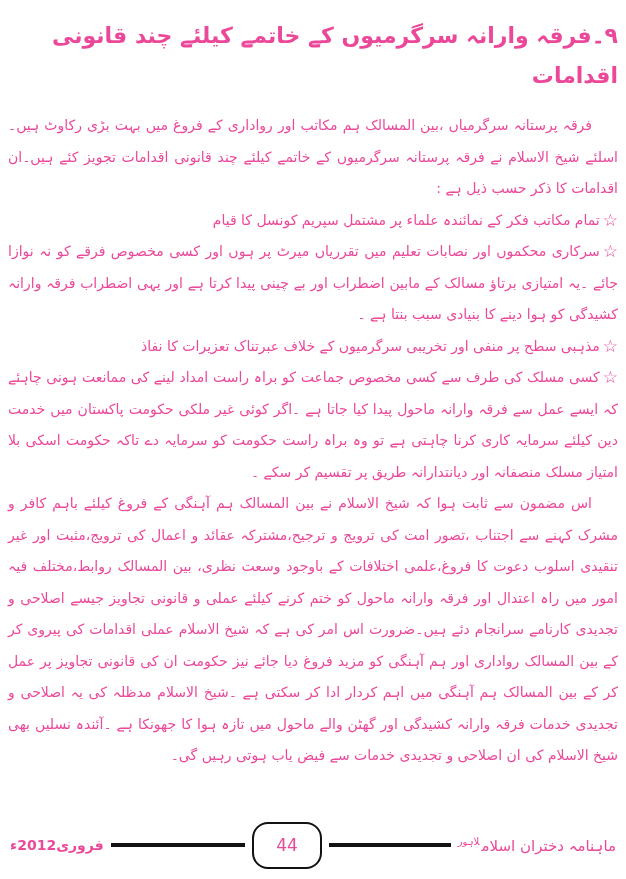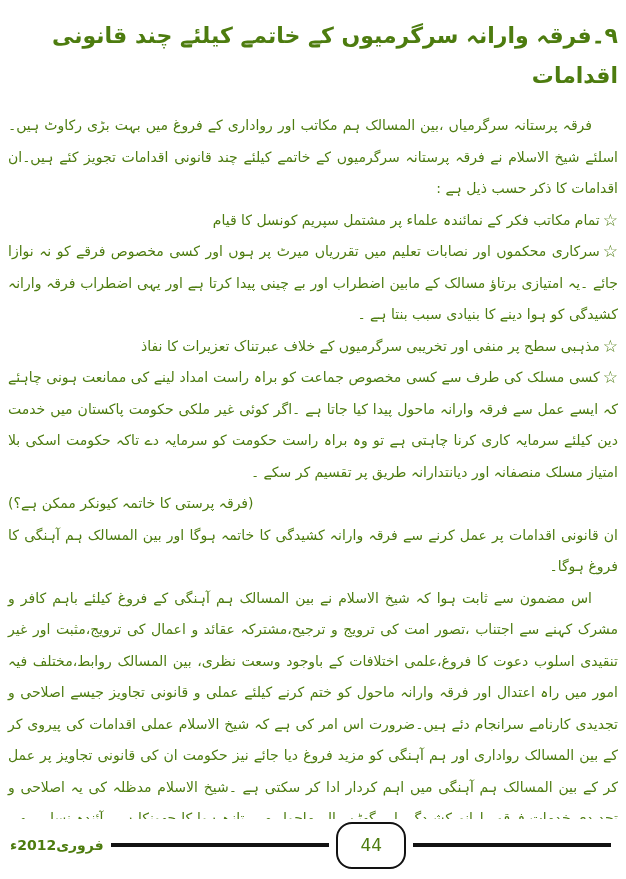--- a/index.html
+++ b/index.html
@@ -1,21 +1,21 @@
 <!DOCTYPE html>
 <html lang="ur" dir="rtl"><head>
 <meta charset="utf-8">
 <style>
   html,body{margin:0;padding:0;background:#e8e8e8;}
   .page{
     position:relative;
     width:626px;height:879px;
     margin:0 auto;
     background:#ffffff;
-    color:#4d7c0f;
+    color:#ec4899;
     font-family:"DejaVu Sans",sans-serif;
     direction:rtl;
     box-sizing:border-box;
     padding:10px 8px 0 8px;
     overflow:hidden;
   }
   .article-heading{
     margin:6px 0 14px 0;
     font-size:22px;
     font-weight:bold;
@@ -107,26 +107,25 @@
 
   <p class="bullet-line"><span class="star">☆</span><span>تمام مکاتب فکر کے نمائندہ علماء پر مشتمل سپریم کونسل کا قیام</span></p>
 
 
   <p class="bullet-line"><span class="star">☆</span><span>سرکاری محکموں اور نصابات تعلیم میں تقرریاں میرٹ پر ہوں اور کسی مخصوص فرقے کو نہ نوازا جائے ۔یہ امتیازی برتاؤ مسالک کے مابین اضطراب اور بے چینی پیدا کرتا ہے اور یہی اضطراب فرقہ وارانہ کشیدگی کو ہوا دینے کا بنیادی سبب بنتا ہے ۔</span></p>
 
   <p class="bullet-line"><span class="star">☆</span><span>مذہبی سطح پر منفی اور تخریبی سرگرمیوں کے خلاف عبرتناک تعزیرات کا نفاذ</span></p>
 
   <p class="bullet-line"><span class="star">☆</span><span>کسی مسلک کی طرف سے کسی مخصوص جماعت کو براہ راست امداد لینے کی ممانعت ہونی چاہئے کہ ایسے عمل سے فرقہ وارانہ ماحول پیدا کیا جاتا ہے ۔اگر کوئی غیر ملکی حکومت پاکستان میں خدمت دین کیلئے سرمایہ کاری کرنا چاہتی ہے تو وہ براہ راست حکومت کو سرمایہ دے تاکہ حکومت اسکی بلا امتیاز مسلک منصفانہ اور دیانتدارانہ طریق پر تقسیم کر سکے ۔</span></p>
 
-  <p class="citation">(فرقہ پرستی کا خاتمہ کیونکر ممکن ہے؟)</p>
 
-  <p class="para">ان قانونی اقدامات پر عمل کرنے سے فرقہ وارانہ کشیدگی کا خاتمہ ہوگا اور بین المسالک ہم آہنگی کا فروغ ہوگا۔</p>
 
   <p class="para indent">اس مضمون سے ثابت ہوا کہ شیخ الاسلام نے بین المسالک ہم آہنگی کے فروغ کیلئے باہم کافر و مشرک کہنے سے اجتناب ،تصور امت کی ترویج و ترجیح،مشترکہ عقائد و اعمال کی ترویج،مثبت اور غیر تنقیدی اسلوب دعوت کا فروغ،علمی اختلافات کے باوجود وسعت نظری، بین المسالک روابط،مختلف فیہ امور میں راہ اعتدال اور فرقہ وارانہ ماحول کو ختم کرنے کیلئے عملی و قانونی تجاویز جیسے اصلاحی و تجدیدی کارنامے سرانجام دئے ہیں۔ضرورت اس امر کی ہے کہ شیخ الاسلام عملی اقدامات کی پیروی کر کے بین المسالک رواداری اور ہم آہنگی کو مزید فروغ دیا جائے نیز حکومت ان کی قانونی تجاویز پر عمل کر کے بین المسالک ہم آہنگی میں اہم کردار ادا کر سکتی ہے ۔شیخ الاسلام مدظلہ کی یہ اصلاحی و تجدیدی خدمات فرقہ وارانہ کشیدگی اور گھٹن والے ماحول میں تازہ ہوا کا جھونکا ہے ۔آئندہ نسلیں بھی شیخ الاسلام کی ان اصلاحی و تجدیدی خدمات سے فیض یاب ہوتی رہیں گی۔</p>
 
   <div class="page-footer">
+    <span class="footer-title"><span>ماہنامہ دختران اسلام</span><span class="city">لاہور</span></span>
     <span class="footer-rule rule-right"></span>
     <span class="page-badge">44</span>
     <span class="footer-rule rule-left"></span>
     <span class="footer-date">فروری2012ء</span>
   </div>
 
 </div>
 
 </body></html>

